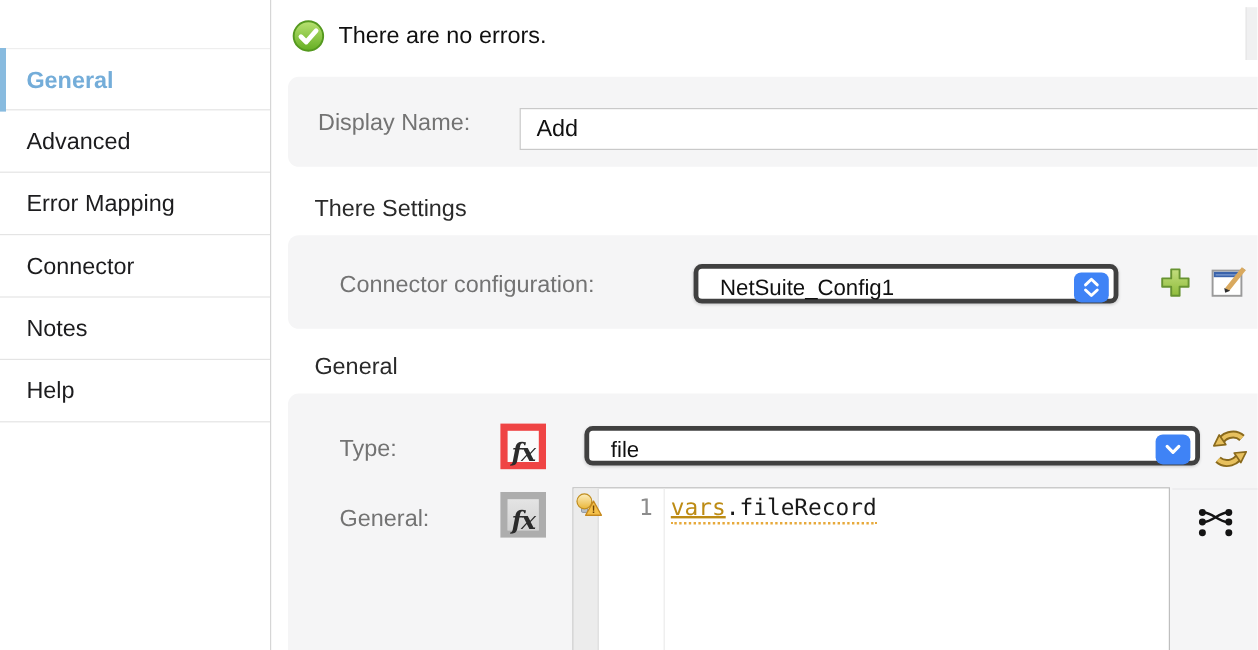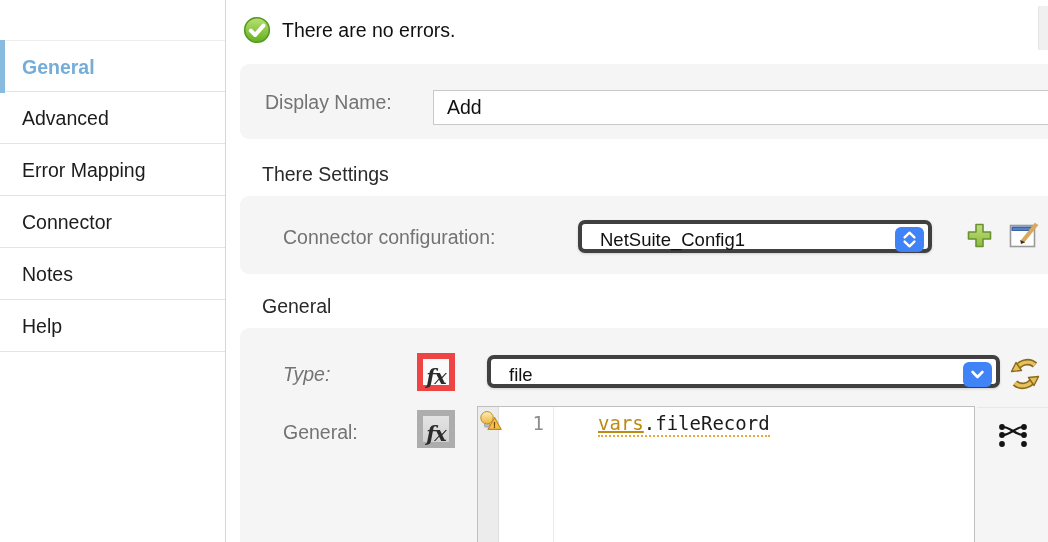--- a/index.html
+++ b/index.html
@@ -59,21 +59,21 @@
     background:#3f83f6; border-radius:6px;
   }
   .select-btn svg { display:block; }
 
   .tool-btn { position:absolute; cursor:pointer; }
   #plus-btn    { left:725px; top:25px; width:29px; height:29px; }
   #edit-btn    { left:769px; top:25px; width:31px; height:29px; }
   #refresh-btn { left:768px; top:26px; width:34px; height:40px; }
   #transform-btn { left:757px; top:91px; width:32px; height:32px; }
 
-  #type-label { left:43px; top:35px;font-style:italic; }
+  #type-label { left:43px; top:35px; }
   #msg-label  { left:43px; top:93px; }
 
   .fx-btn {
     position:absolute; left:177px; width:38px; height:38px; text-align:center;
     background:#fafafa; border:6px solid #ef4444; cursor:pointer;
   }
   #msg-fx { background:linear-gradient(#e4e4e4,#d1d1d1); border-color:#adadad; }
   .fx-glyph {
     font-family:"DejaVu Serif", serif; font-style:italic; font-weight:bold;
     font-size:21px; line-height:35px; color:#2b2b2b; letter-spacing:-1px; display:block;
@@ -87,21 +87,21 @@
   #bulb { position:absolute; left:0; top:3px; width:24px; height:22px; z-index:2; cursor:pointer; }
   .linenum {
     position:absolute; left:22px; top:5px; width:44px; text-align:right;
     font-family:"DejaVu Sans Mono", monospace; font-size:19px; color:#8c8c8c;
   }
   .numline { position:absolute; left:75px; top:0; bottom:0; width:1px; background:#ececec; }
   .code-line {
     position:absolute; left:81px; top:5px; white-space:pre; cursor:text;
     font-family:"DejaVu Sans Mono", monospace; font-size:19px; color:#1a1a1a;
   }
-  .squiggle { border-bottom:2.5px dotted #e7a93b; padding-bottom:1px;margin-left:39px; }
+  .squiggle { border-bottom:2.5px dotted #e7a93b; padding-bottom:1px; }
   .kw { color:#bd8b13; text-decoration:underline; text-decoration-color:#bd8b13; text-decoration-thickness:1.5px; }
   #toolbar-sep { position:absolute; left:737px; right:0; top:79px; height:1px; background:#e8e8e9; }
 </style>
 </head>
 <body>
 
 <div class="sidebar">
   <div class="nav-item active" style="top:40px">
     <span>General</span>
   </div>

